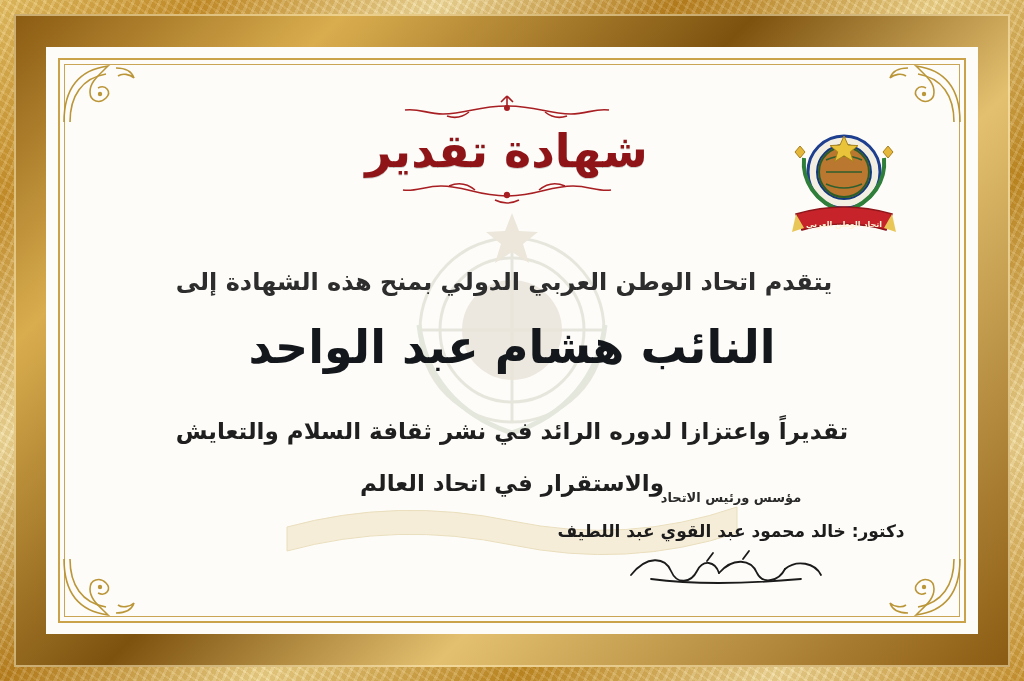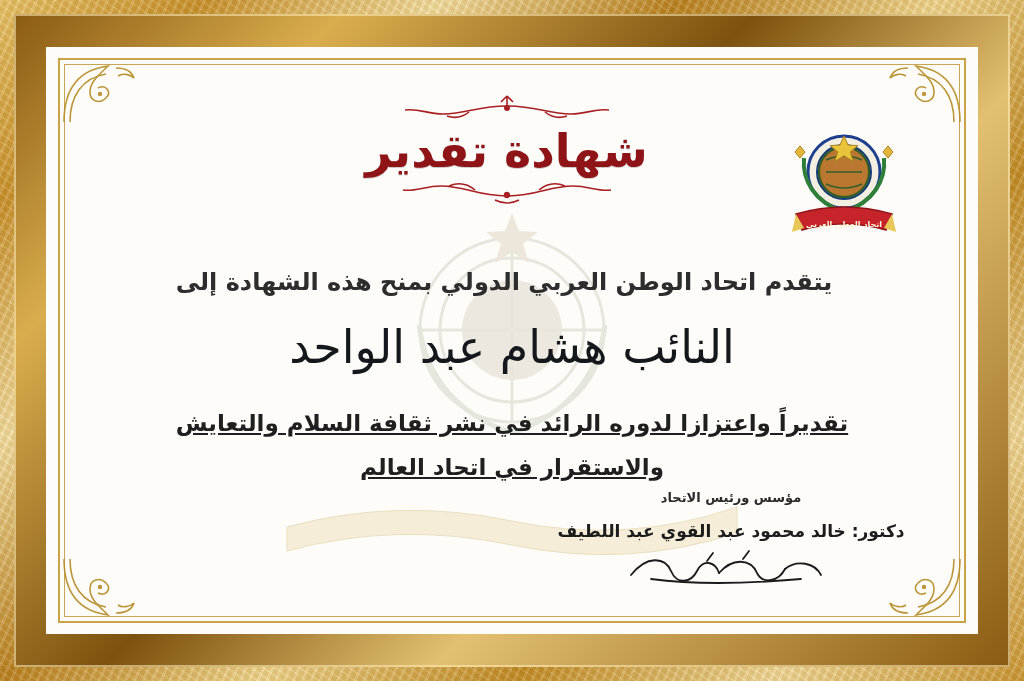--- a/index.html
+++ b/index.html
@@ -145,35 +145,35 @@
     font-weight: bold;
     color: #2d2d2d;
     letter-spacing: .5px;
   }
 
   .recipient {
     position: absolute;
     top: 250px;
     left: 0; right: 0;
     font-size: 46px;
-    font-weight: normal;
+    font-weight: bold;
     color: #14181c;
     letter-spacing: 1px;
   }
 
   .body-text {
     position: absolute;
     top: 330px;
     left: 30px; right: 30px;
     font-size: 23px;
     font-weight: bold;
     color: #1f1f1f;
     line-height: 1.72;
   }
-  .body-text div { margin: 4px; text-decoration: underline; }
+  .body-text div { margin: 12px; }
 
   
   .sign-area {
     position: absolute;
     bottom: 20px;
     right: 28px;
     width: 390px;
     text-align: center;
   }
   .sign-role {

